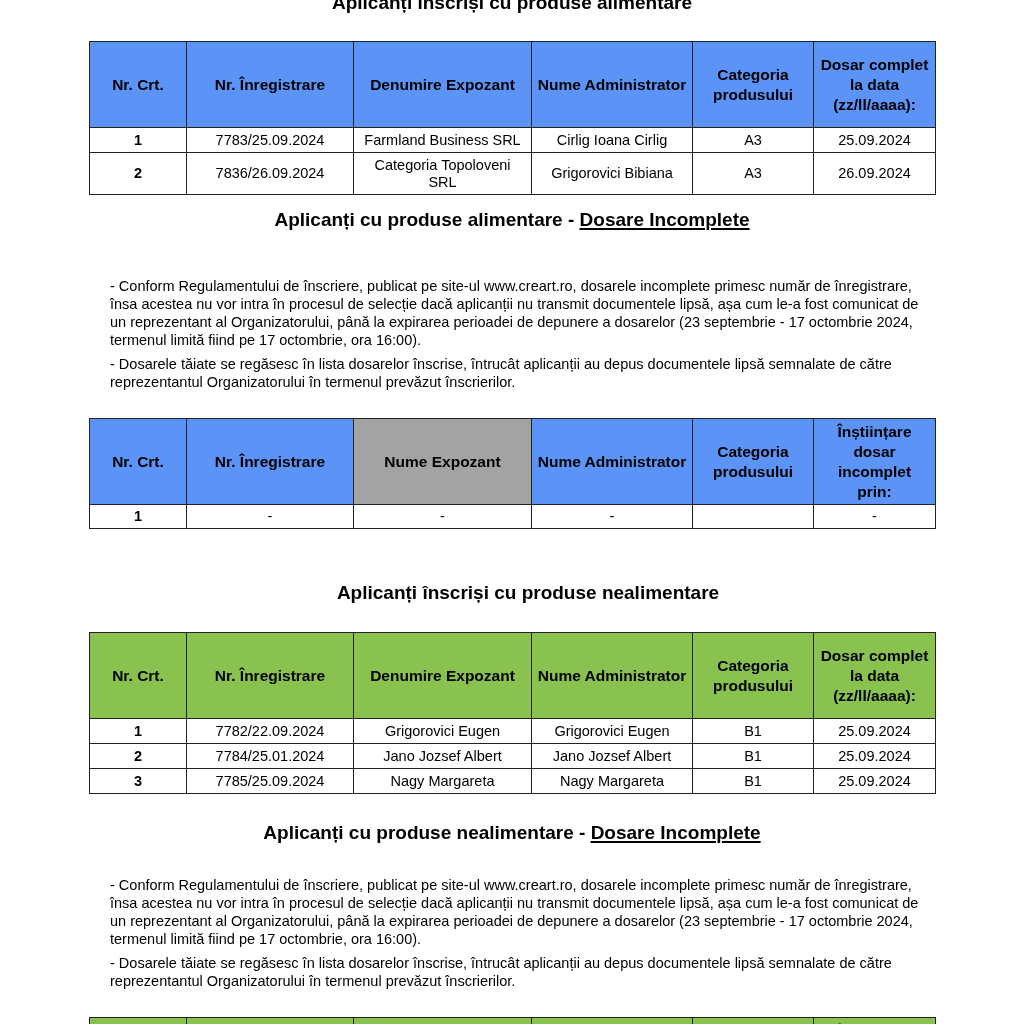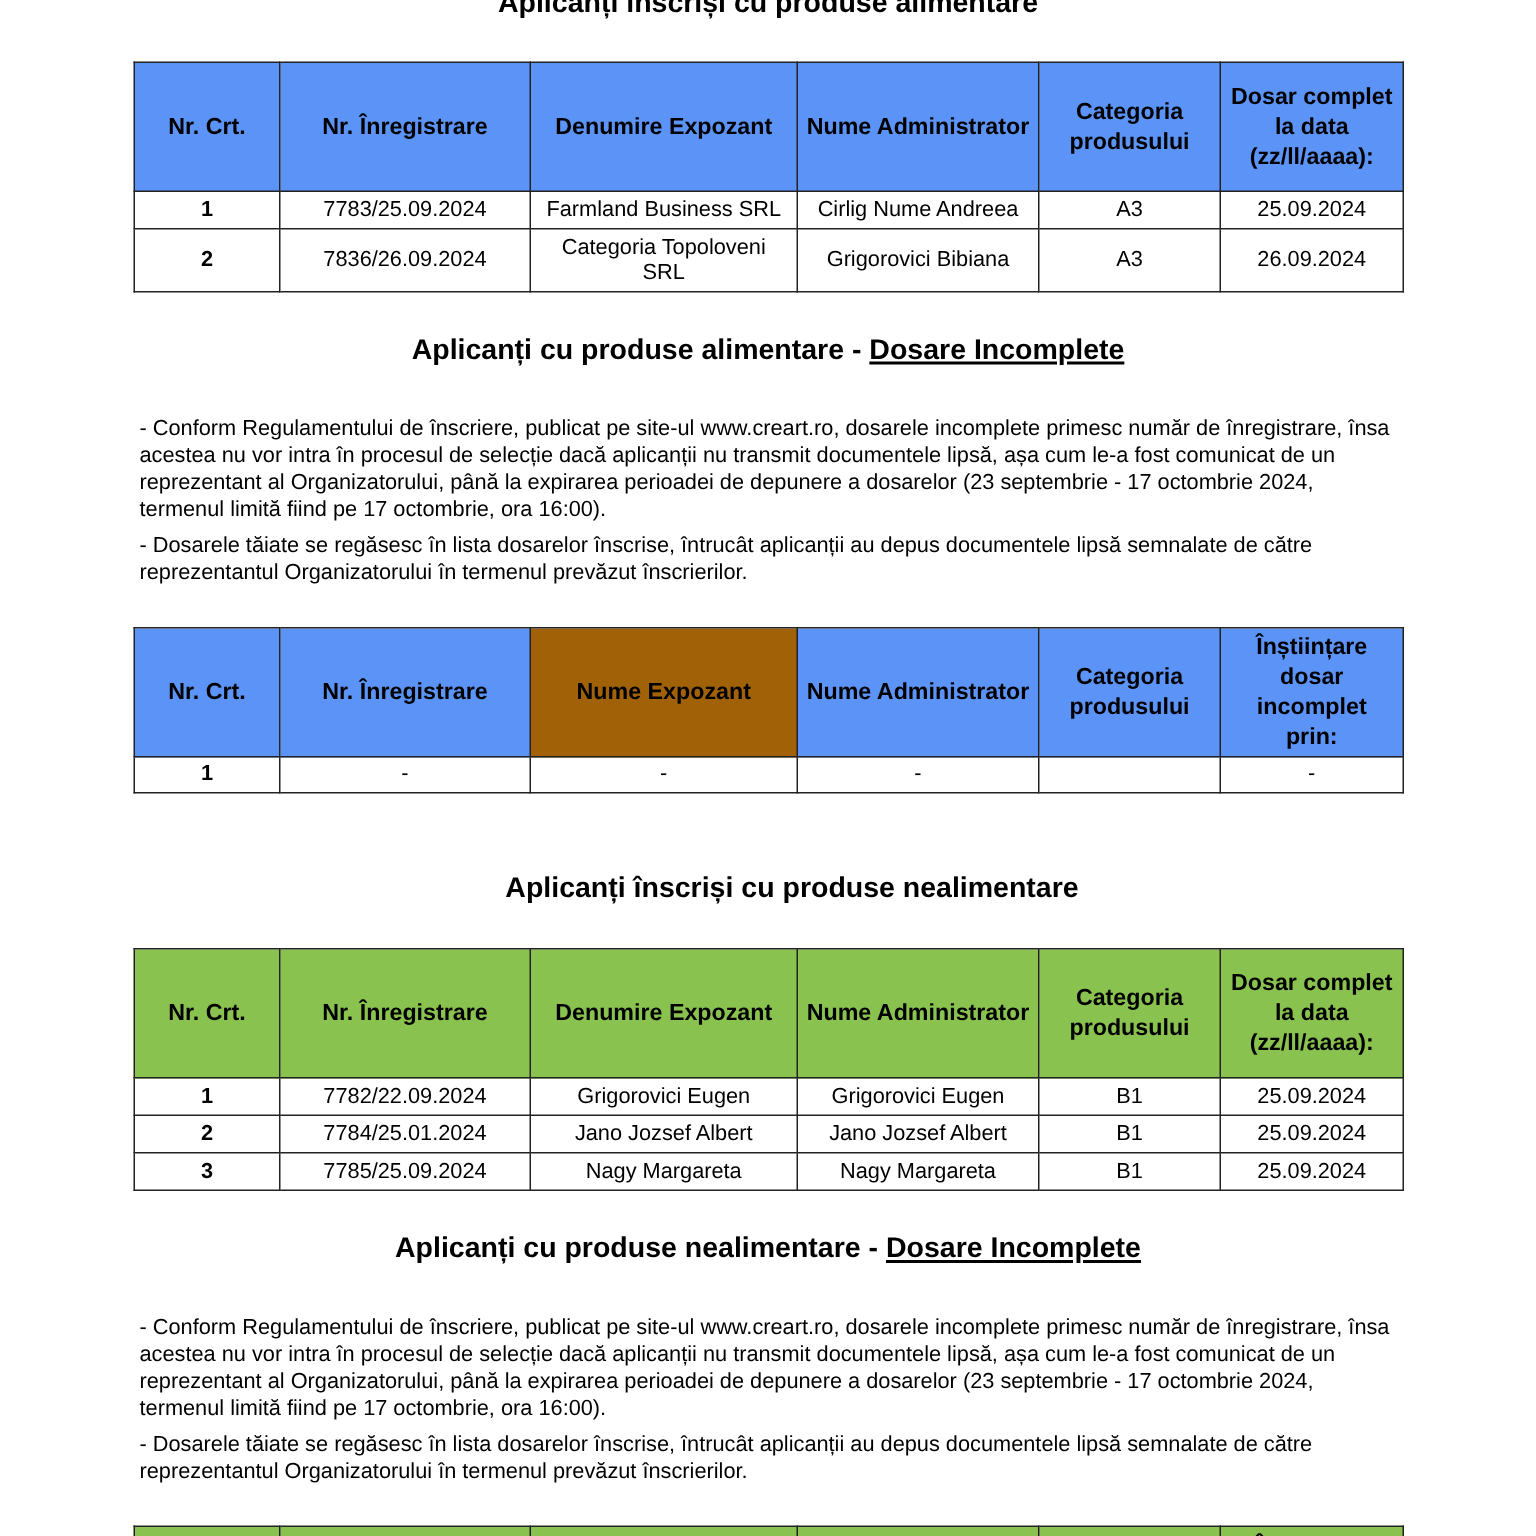--- a/index.html
+++ b/index.html
@@ -8,21 +8,21 @@
   .heading u { text-decoration: underline; text-decoration-thickness: 2px; text-underline-offset: 2px; }
   table.grid { position: absolute; left: 89px; border-collapse: collapse; table-layout: fixed; width: 846px; }
   table.grid th, table.grid td { border: 1.5px solid #222; text-align: center; vertical-align: middle; padding: 0 2px; font-size: 14.5px; line-height: 19px; }
   table.grid th { font-weight: bold; font-size: 15.5px; line-height: 20px; }
   table.blue th { background: #5b93f7; }
   table.green th { background: #89c24e; }
   table.grid td.num { font-weight: bold; }
   col.c1 { width: 97px; } col.c2 { width: 167px; } col.c3 { width: 178px; }
   col.c4 { width: 161px; } col.c5 { width: 121px; } col.c6 { width: 122px; }
   .notes { position: absolute; left: 93px; width: 840px; font-size: 14.5px; line-height: 18px; }
-  .notes p { margin: 0 0 6px 0; }
+  .notes p { margin: 0 0 6px 17px; }
 </style>
 </head>
 <body>
 
 <div class="heading" style="top:-8px;">Aplicanți înscriși cu produse alimentare</div>
 
 <table class="grid blue" style="top:41px;">
   <colgroup>
       <col class="c1">
       <col class="c2">
@@ -39,36 +39,36 @@
       <th style="background: rgb(91, 147, 247);">Nume Administrator</th>
       <th style="background: rgb(91, 147, 247);">Categoria produsului</th>
       <th style="background: rgb(91, 147, 247);">Dosar complet la data (zz/ll/aaaa):</th>
     </tr>
   </thead>
   <tbody>
     <tr style="height:25px;">
       <td class="num">1</td>
       <td>7783/25.09.2024</td>
       <td>Farmland Business SRL</td>
-      <td>Cirlig Nume Andreea</td>
+      <td>Cirlig Ioana Cirlig</td>
       <td>A3</td>
       <td>25.09.2024</td>
     </tr>
     <tr style="height:42px;">
       <td class="num">2</td>
       <td>7836/26.09.2024</td>
       <td style="line-height:17px; padding:0 12px;">Categoria Topoloveni SRL</td>
       <td>Grigorovici Bibiana</td>
       <td>A3</td>
       <td>26.09.2024</td>
     </tr>
   </tbody>
 </table>
 
-<div class="heading" style="top:223px;">
+<div class="heading" style="top:209px;">
   <span>Aplicanți cu produse alimentare - </span><u>Dosare Incomplete</u>
 </div>
 
 <div class="notes" style="top:277px;">
   <p>- Conform Regulamentului de înscriere, publicat pe site-ul www.creart.ro, dosarele incomplete primesc număr de înregistrare, însa acestea nu vor intra în procesul de selecție dacă aplicanții nu transmit documentele lipsă, așa cum le-a fost comunicat de un reprezentant al Organizatorului, până la expirarea perioadei de depunere a dosarelor (23 septembrie - 17 octombrie 2024, termenul limită fiind pe 17 octombrie, ora 16:00).</p>
   <p>- Dosarele tăiate se regăsesc în lista dosarelor înscrise, întrucât aplicanții au depus documentele lipsă semnalate de către reprezentantul Organizatorului în termenul prevăzut înscrierilor.</p>
 </div>
 
 <table class="grid blue" style="top:418px;">
   <colgroup>
@@ -76,21 +76,21 @@
       <col class="c2">
       <col class="c3">
       <col class="c4">
       <col class="c5">
       <col class="c6">
     </colgroup>
   <thead>
     <tr style="height:86px;">
       <th style="background: rgb(91, 147, 247);">Nr. Crt.</th>
       <th style="background: rgb(91, 147, 247);">Nr. Înregistrare</th>
-      <th style="background: #a16207;">Nume Expozant</th>
+      <th style="background: #a3a3a3;">Nume Expozant</th>
       <th style="background: rgb(91, 147, 247);">Nume Administrator</th>
       <th style="background: rgb(91, 147, 247);">Categoria produsului</th>
       <th style="padding: 0px 12px; background: rgb(91, 147, 247);">Înștiințare dosar incomplet prin:</th>
     </tr>
   </thead>
   <tbody>
     <tr style="height:24px;">
       <td class="num">1</td>
       <td>-</td>
       <td>-</td>

